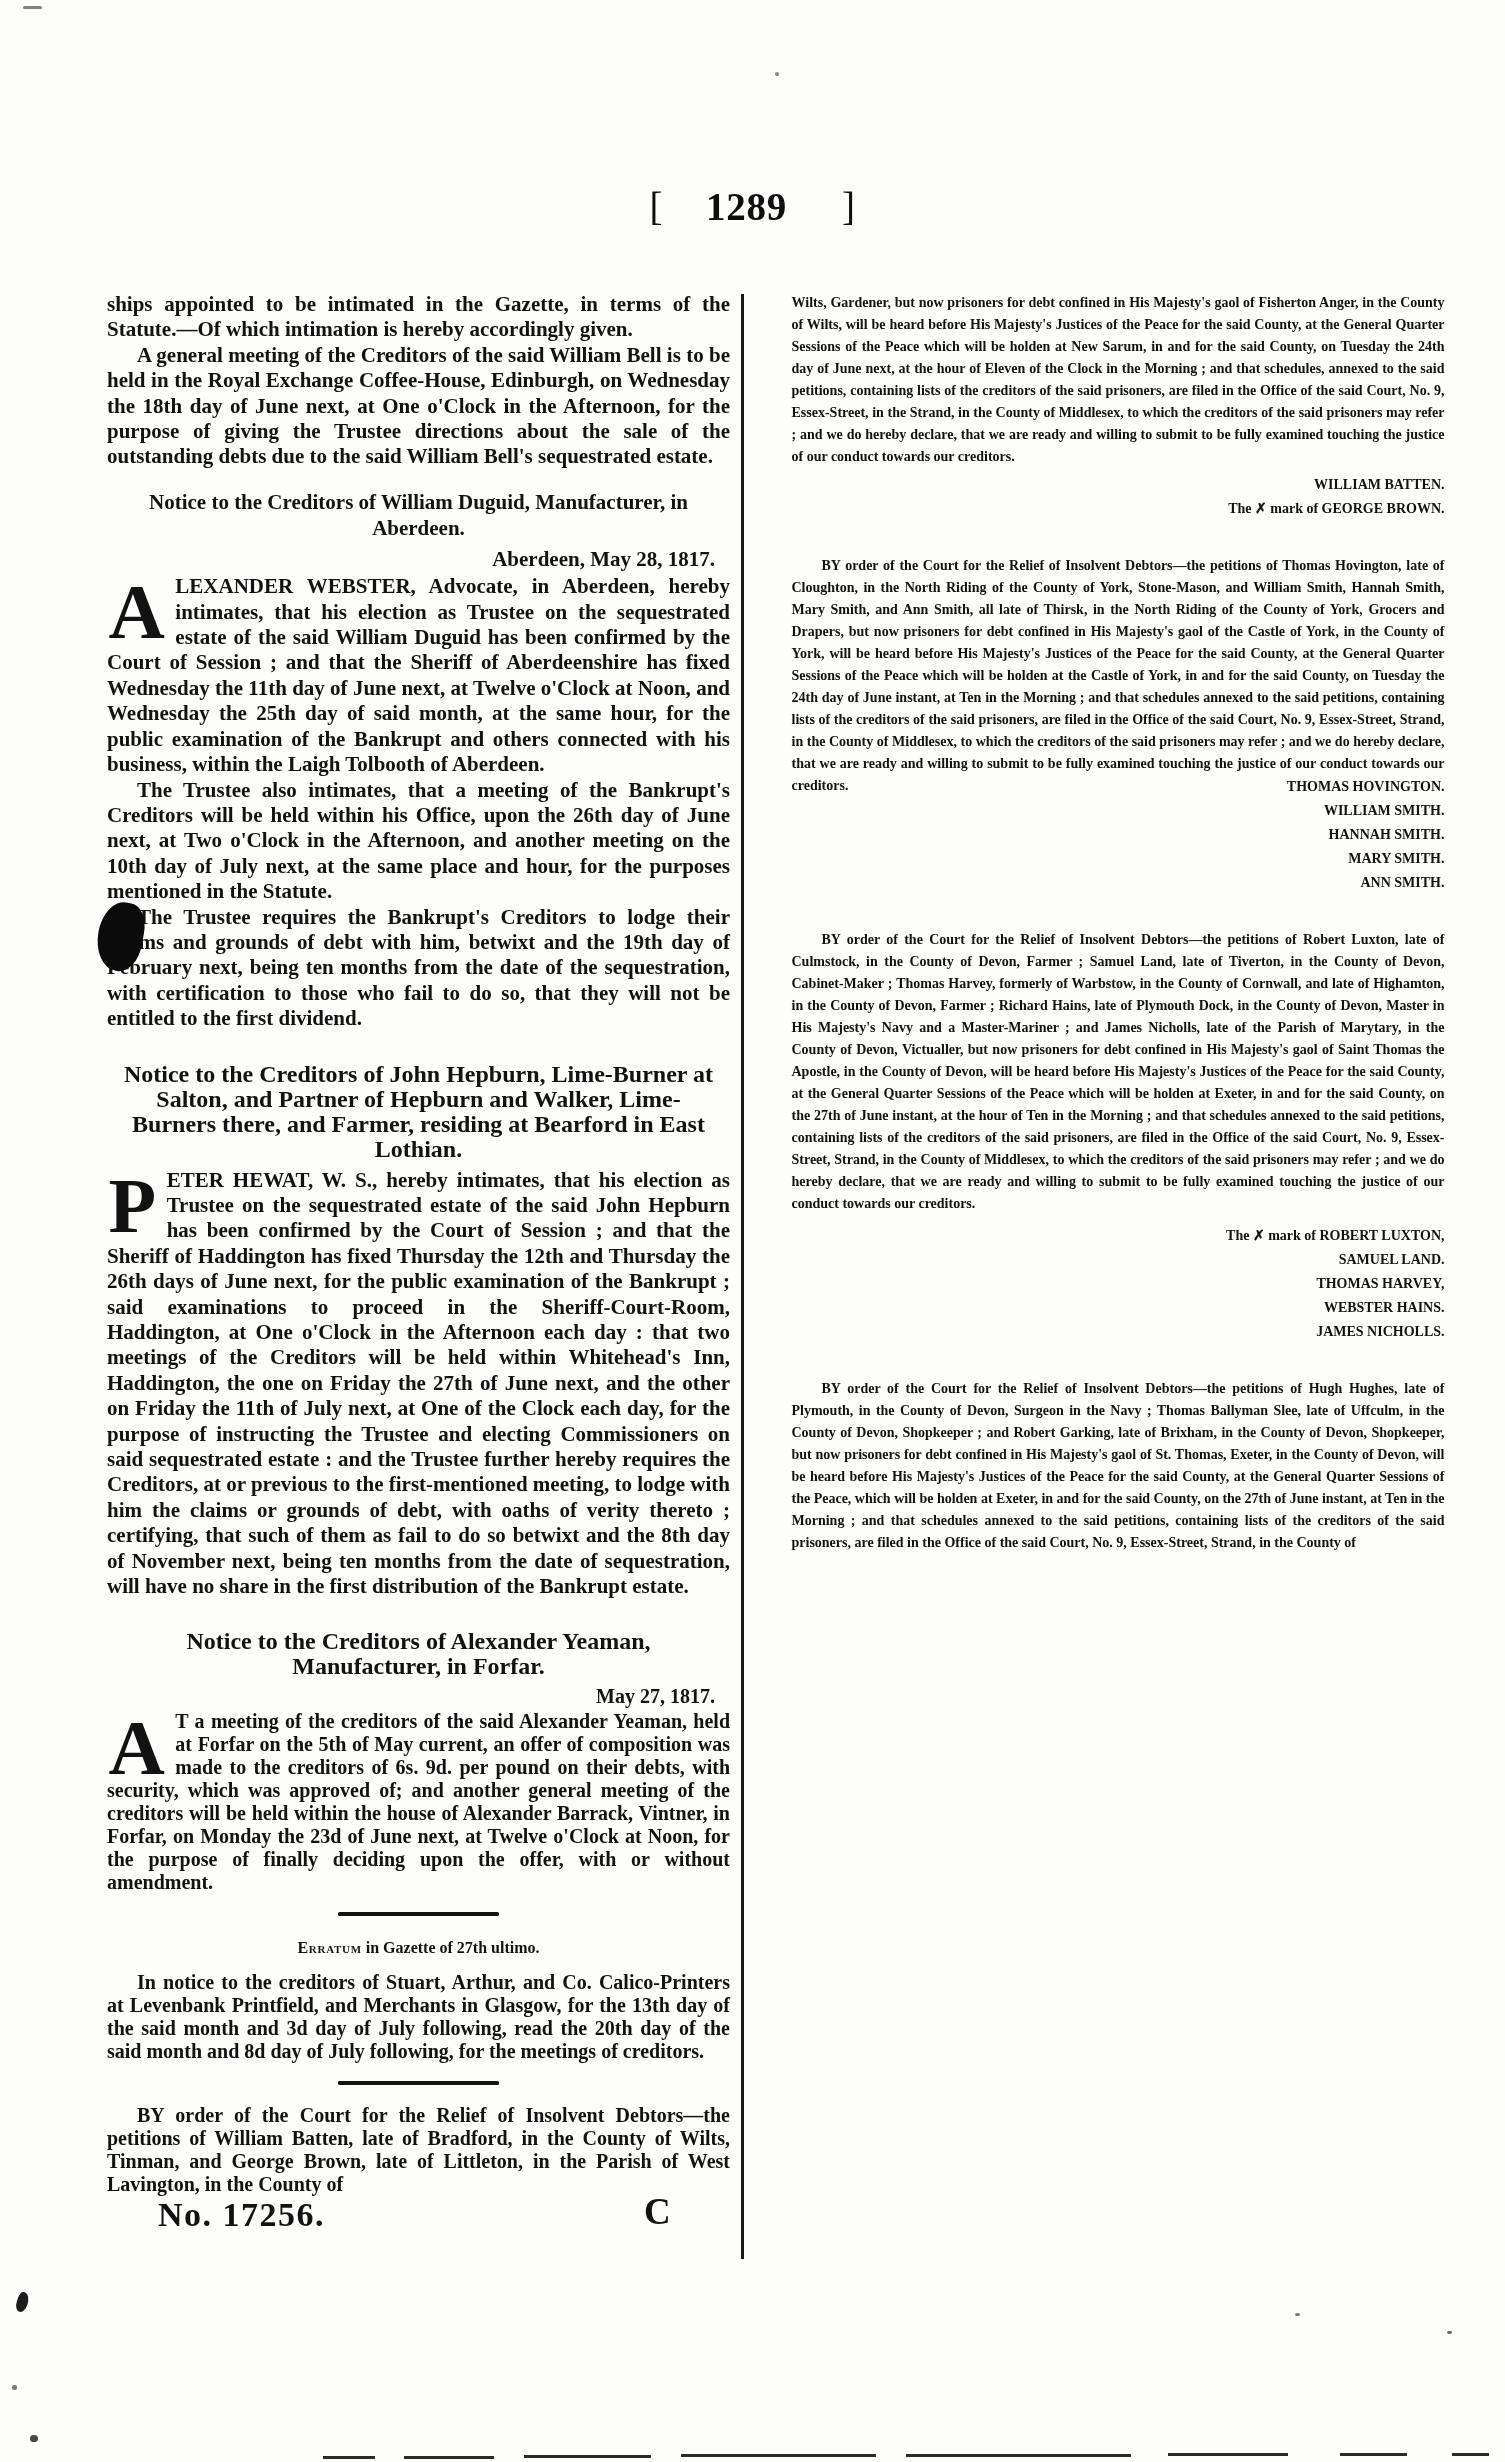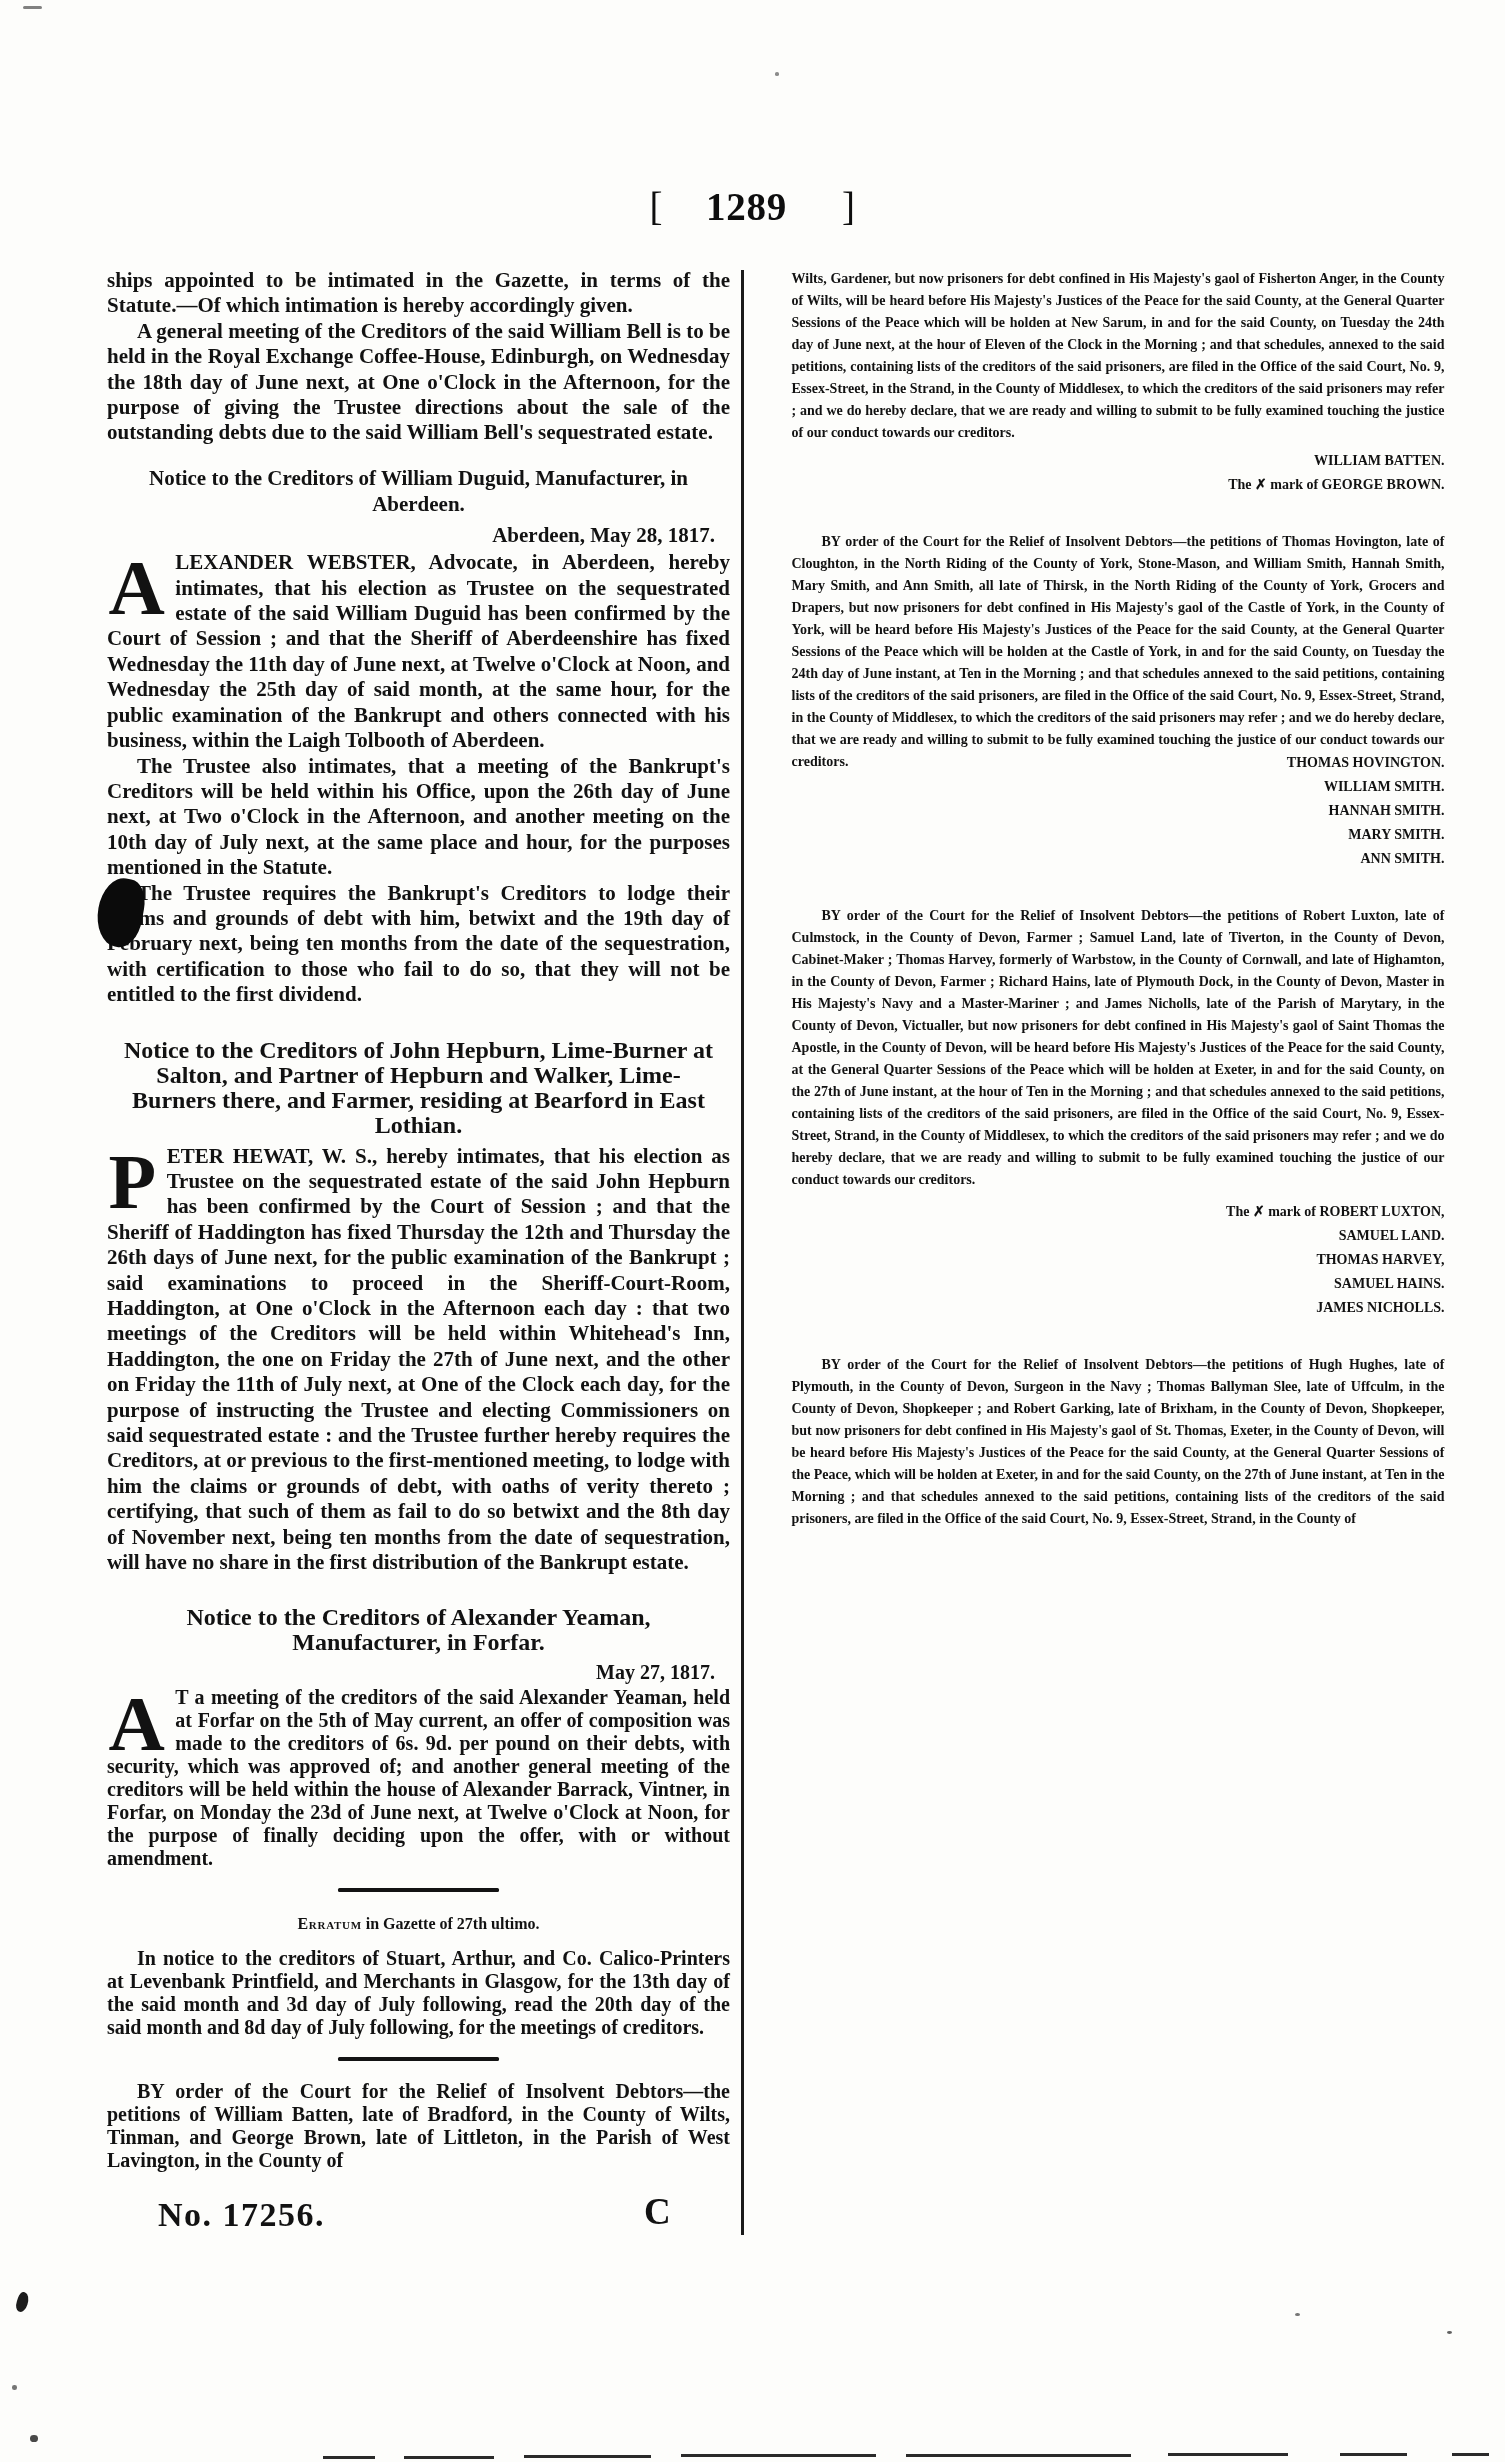--- a/index.html
+++ b/index.html
@@ -17,21 +17,21 @@
   
   .page-header {
     position:absolute; top:184px; left:0; width:100%;
     text-align:center; font-size:39px; font-weight:700;
     letter-spacing:0.7px; color:#0e0e0e;
   }
   .page-header .bl { margin-right:43px; font-weight:400; }
   .page-header .br { margin-left:55px; font-weight:400; }
 
   
-  .columns { position:absolute; top:268px; left:107px; display:flex; }
+  .columns { position:absolute; top:292px; left:107px; display:flex; }
   .col { text-align:justify; }
   .col-left  { width:623px; font-size:21px;   line-height:25.4px; }
   .col-right { width:653px; font-size:14px; line-height:22px;margin-left:36px; }
   .col-divider {
     width:3px; height:1965px; background:#1a1a1a;
     margin:1.5px 12px 0 10.5px; flex:0 0 auto;
   }
 
   p { margin:0; text-align:justify; text-justify:inter-word; }
   .indent { text-indent:30px; }
@@ -145,21 +145,21 @@
         <div class="sig-line">HANNAH SMITH.</div>
         <div class="sig-line">MARY SMITH.</div>
         <div class="sig-line">ANN SMITH.</div>
       </div>
 
       <p class="indent gap-lg">BY order of the Court for the Relief of Insolvent Debtors—the petitions of Robert Luxton, late of Culmstock, in the County of Devon, Farmer ; Samuel Land, late of Tiverton, in the County of Devon, Cabinet-Maker ; Thomas Harvey, formerly of Warbstow, in the County of Cornwall, and late of Highamton, in the County of Devon, Farmer ; Richard Hains, late of Plymouth Dock, in the County of Devon, Master in His Majesty's Navy and a Master-Mariner ; and James Nicholls, late of the Parish of Marytary, in the County of Devon, Victualler, but now prisoners for debt confined in His Majesty's gaol of Saint Thomas the Apostle, in the County of Devon, will be heard before His Majesty's Justices of the Peace for the said County, at the General Quarter Sessions of the Peace which will be holden at Exeter, in and for the said County, on the 27th of June instant, at the hour of Ten in the Morning ; and that schedules annexed to the said petitions, containing lists of the creditors of the said prisoners, are filed in the Office of the said Court, No. 9, Essex-Street, Strand, in the County of Middlesex, to which the creditors of the said prisoners may refer ; and we do hereby declare, that we are ready and willing to submit to be fully examined touching the justice of our conduct towards our creditors.</p>
       <div class="sig-block sig-luxton-block gap-sm">
         <div class="sig-line">The ✗ mark of ROBERT LUXTON,</div>
         <div class="sig-line">SAMUEL LAND.</div>
         <div class="sig-line">THOMAS HARVEY,</div>
-        <div class="sig-line">SAMUEL HAINS.</div>
+        <div class="sig-line">WEBSTER HAINS.</div>
         <div class="sig-line">JAMES NICHOLLS.</div>
       </div>
 
       <p class="indent gap-lg">BY order of the Court for the Relief of Insolvent Debtors—the petitions of Hugh Hughes, late of Plymouth, in the County of Devon, Surgeon in the Navy ; Thomas Ballyman Slee, late of Uffculm, in the County of Devon, Shopkeeper ; and Robert Garking, late of Brixham, in the County of Devon, Shopkeeper, but now prisoners for debt confined in His Majesty's gaol of St. Thomas, Exeter, in the County of Devon, will be heard before His Majesty's Justices of the Peace for the said County, at the General Quarter Sessions of the Peace, which will be holden at Exeter, in and for the said County, on the 27th of June instant, at Ten in the Morning ; and that schedules annexed to the said petitions, containing lists of the creditors of the said prisoners, are filed in the Office of the said Court, No. 9, Essex-Street, Strand, in the County of</p>
     </div>
   </div>
 
   <div class="footer-number">No. 17256.</div>
   <div class="footer-catchword">C</div>
 

